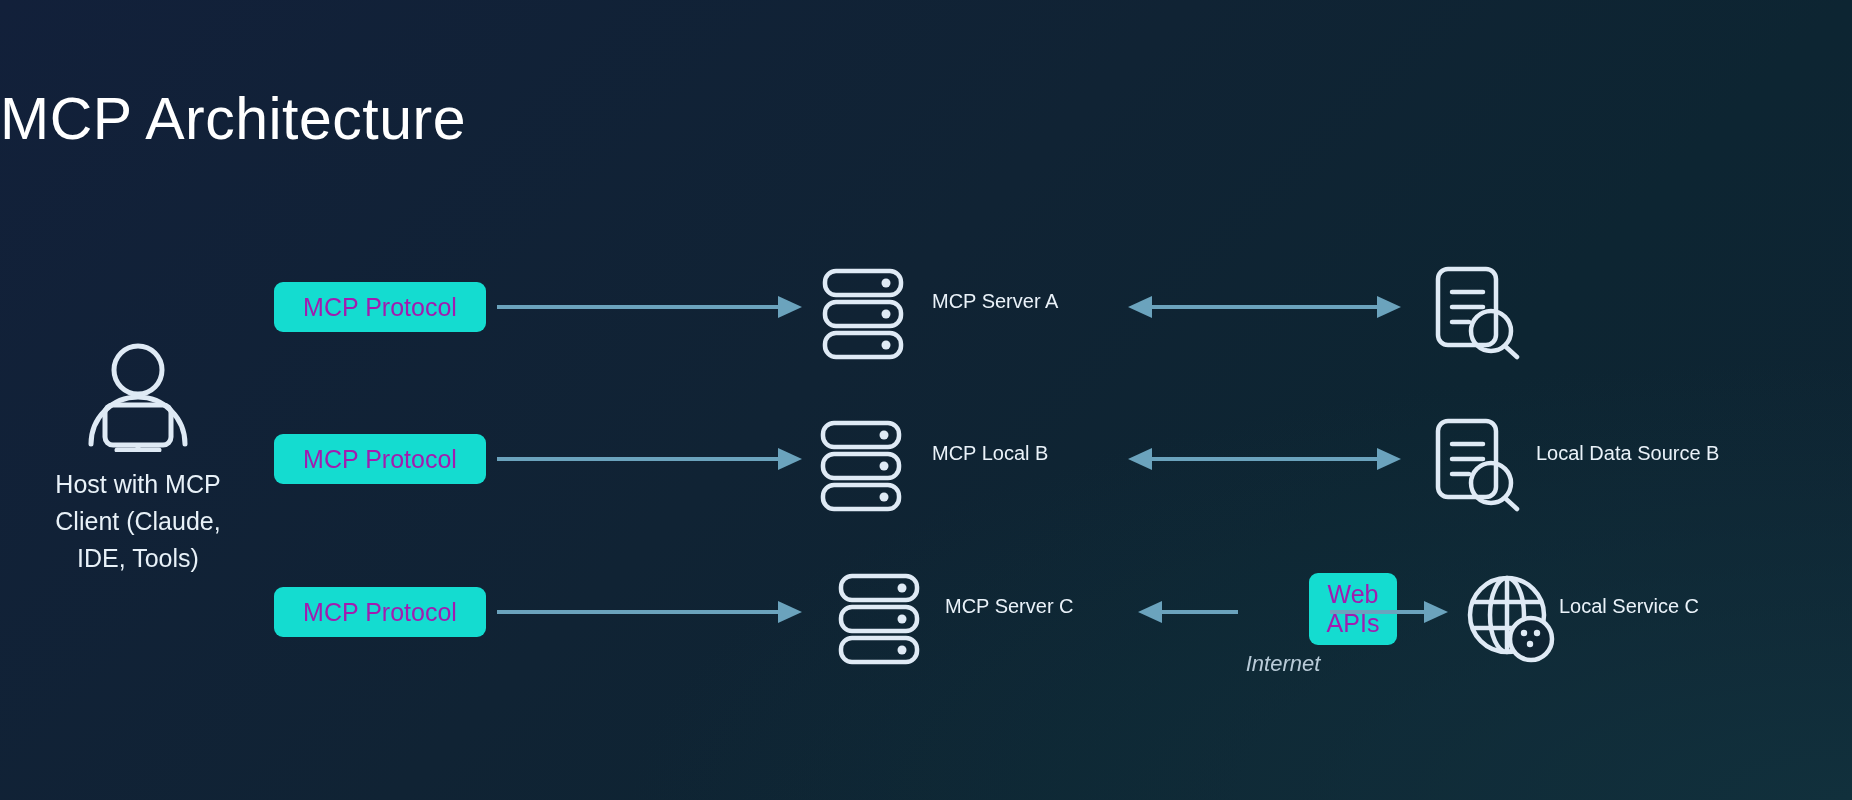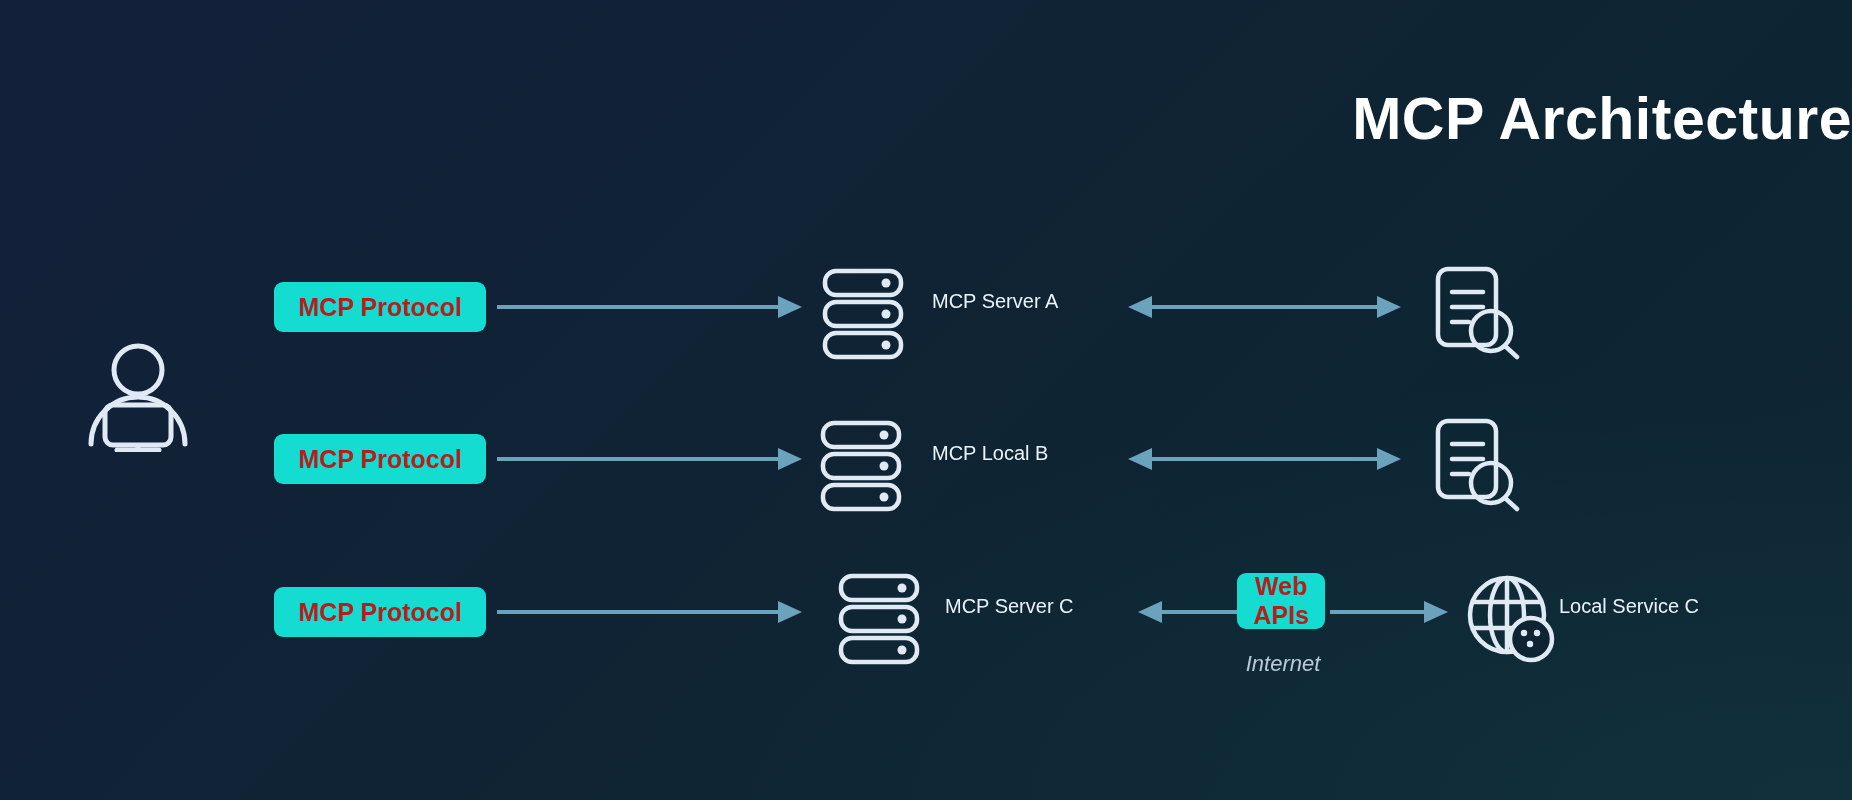--- a/index.html
+++ b/index.html
@@ -19,23 +19,23 @@
     background:
       radial-gradient(ellipse 120% 100% at 100% 100%, #11303c 0%, rgba(17,48,60,0) 55%),
       linear-gradient(135deg, #12203a 0%, #102334 45%, #0d2532 70%, #0f2433 100%);
   }
 
   .title {
     position: absolute;
     left: 0;
     top: 85px;
     width: 1852px;
-    text-align: right;
+    text-align: left;
     font-size: 59px;
-    font-weight: bold;
+    font-weight: normal;
     color: #ffffff;
     letter-spacing: 0.5px;
   }
 
   
   .host {
     position: absolute;
     left: 38px;
     top: 340px;
     width: 200px;
@@ -60,40 +60,40 @@
     width: 1852px;
     height: 110px;
   }
   #row-0 { top: 258px; }
   #row-1 { top: 410px; }
   #row-2 { top: 563px; }
 
   .badge {
     position: absolute;
     background: #14dcd0;
-    color: #b91c1c;
-    font-weight: bold;
+    color: #a21caf;
+    font-weight: normal;
     border-radius: 9px;
     display: flex;
     align-items: center;
     justify-content: center;
     text-align: center;
   }
   .badge-protocol {
     left: 274px;
     top: 24px;
     width: 212px;
     height: 50px;
     font-size: 25px;
   }
   .badge-web {
-    left: 1237px;
+    left: 1309px;
     top: 10px;
     width: 88px;
-    height: 56px;
+    height: 72px;
     font-size: 25px;
     line-height: 29px;
     white-space: pre-line;
   }
   .internet-label {
     position: absolute;
     left: 1213px;
     top: 88px;
     width: 140px;
     text-align: center;
@@ -153,20 +153,23 @@
   <div class="title">MCP Architecture</div>
 
   <div class="host">
     <svg class="host-icon" width="118" height="112" viewBox="0 0 118 112">
       <circle cx="59" cy="30" r="24" fill="none" stroke="#dfeaf5" stroke-width="5"></circle>
       <path d="M12 104 A47 47 0 0 1 106 104" fill="none" stroke="#dfeaf5" stroke-width="5" stroke-linecap="round"></path>
       <rect x="26" y="65" width="66" height="40" rx="8" fill="none" stroke="#dfeaf5" stroke-width="5"></rect>
       <line x1="59" y1="105" x2="59" y2="110" stroke="#dfeaf5" stroke-width="5"></line>
       <line x1="38" y1="110" x2="80" y2="110" stroke="#dfeaf5" stroke-width="5" stroke-linecap="round"></line>
     </svg>
+    <div class="host-label">Host with MCP
+Client (Claude,
+IDE, Tools)</div>
   </div>
 
   <div class="row" id="row-0">
     <div class="badge badge-protocol">MCP Protocol</div>
 
     <div class="arrow arrow-proto-0">
       <svg width="305" height="30" viewBox="0 0 305 30">
         <line x1="0" y1="15" x2="283" y2="15" stroke="#6ba3bd" stroke-width="4"></line>
         <path d="M305 15 L281 4 L281 26 Z" fill="#6ba3bd"></path>
       </svg>
@@ -237,20 +240,21 @@
     <div class="node-icon ds-icon-1">
       <svg width="86" height="94" viewBox="0 0 86 94">
         <rect x="3" y="3" width="58" height="76" rx="10" fill="none" stroke="#dfeaf5" stroke-width="4.5"></rect>
         <line x1="17" y1="26" x2="48" y2="26" stroke="#dfeaf5" stroke-width="4.5" stroke-linecap="round"></line>
         <line x1="17" y1="41" x2="48" y2="41" stroke="#dfeaf5" stroke-width="4.5" stroke-linecap="round"></line>
         <line x1="17" y1="56" x2="34" y2="56" stroke="#dfeaf5" stroke-width="4.5" stroke-linecap="round"></line>
         <circle cx="56" cy="65" r="20" fill="none" stroke="#dfeaf5" stroke-width="4.5"></circle>
         <line x1="70" y1="80" x2="82" y2="91" stroke="#dfeaf5" stroke-width="4.5" stroke-linecap="round"></line>
       </svg>
     </div>
+    <div class="node-label ds-label-1">Local Data Source B</div>
   </div>
 
   <div class="row" id="row-2">
     <div class="badge badge-protocol">MCP Protocol</div>
 
     <div class="arrow arrow-proto-2">
       <svg width="305" height="30" viewBox="0 0 305 30">
         <line x1="0" y1="15" x2="283" y2="15" stroke="#6ba3bd" stroke-width="4"></line>
         <path d="M305 15 L281 4 L281 26 Z" fill="#6ba3bd"></path>
       </svg>

